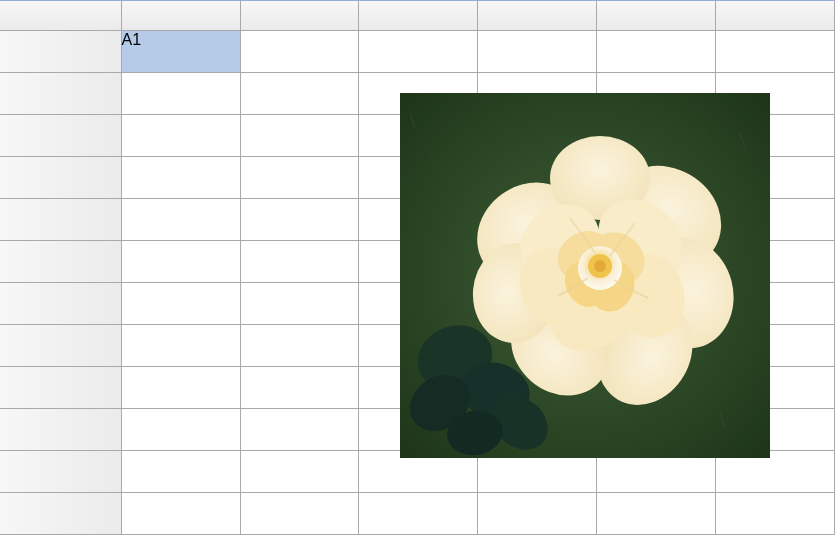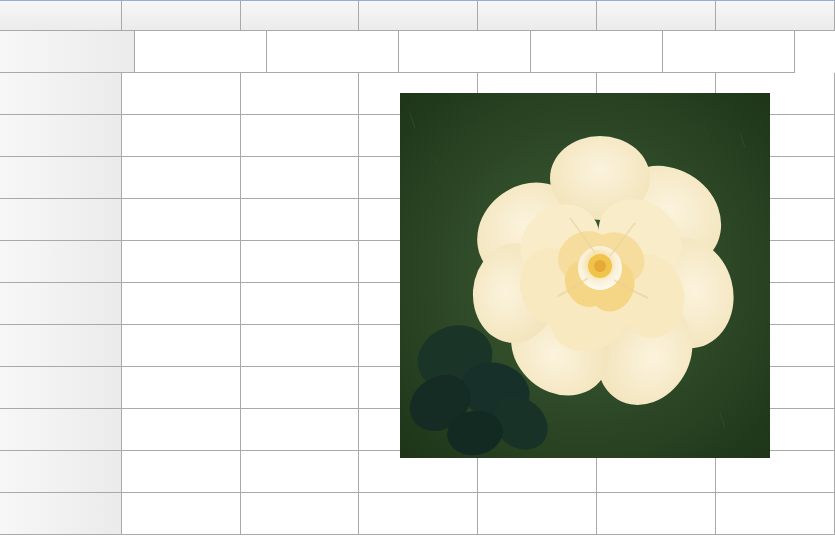--- a/index.html
+++ b/index.html
@@ -75,20 +75,21 @@
     <div class="header-cell col-a"></div>
     <div class="header-cell col-b"></div>
     <div class="header-cell col-c"></div>
     <div class="header-cell col-d"></div>
     <div class="header-cell col-e"></div>
     <div class="header-cell col-f"></div>
     <div class="header-cell col-g"></div>
   </div>
   <div class="row">
     <div class="row-header col-a"></div>
+    <div class="cell col-b selected">A1</div>
     <div class="cell col-c"></div>
     <div class="cell col-d"></div>
     <div class="cell col-e"></div>
     <div class="cell col-f"></div>
     <div class="cell col-g"></div>
   </div>
   <div class="row">
     <div class="row-header col-a"></div>
     <div class="cell col-b"></div>
     <div class="cell col-c"></div>

